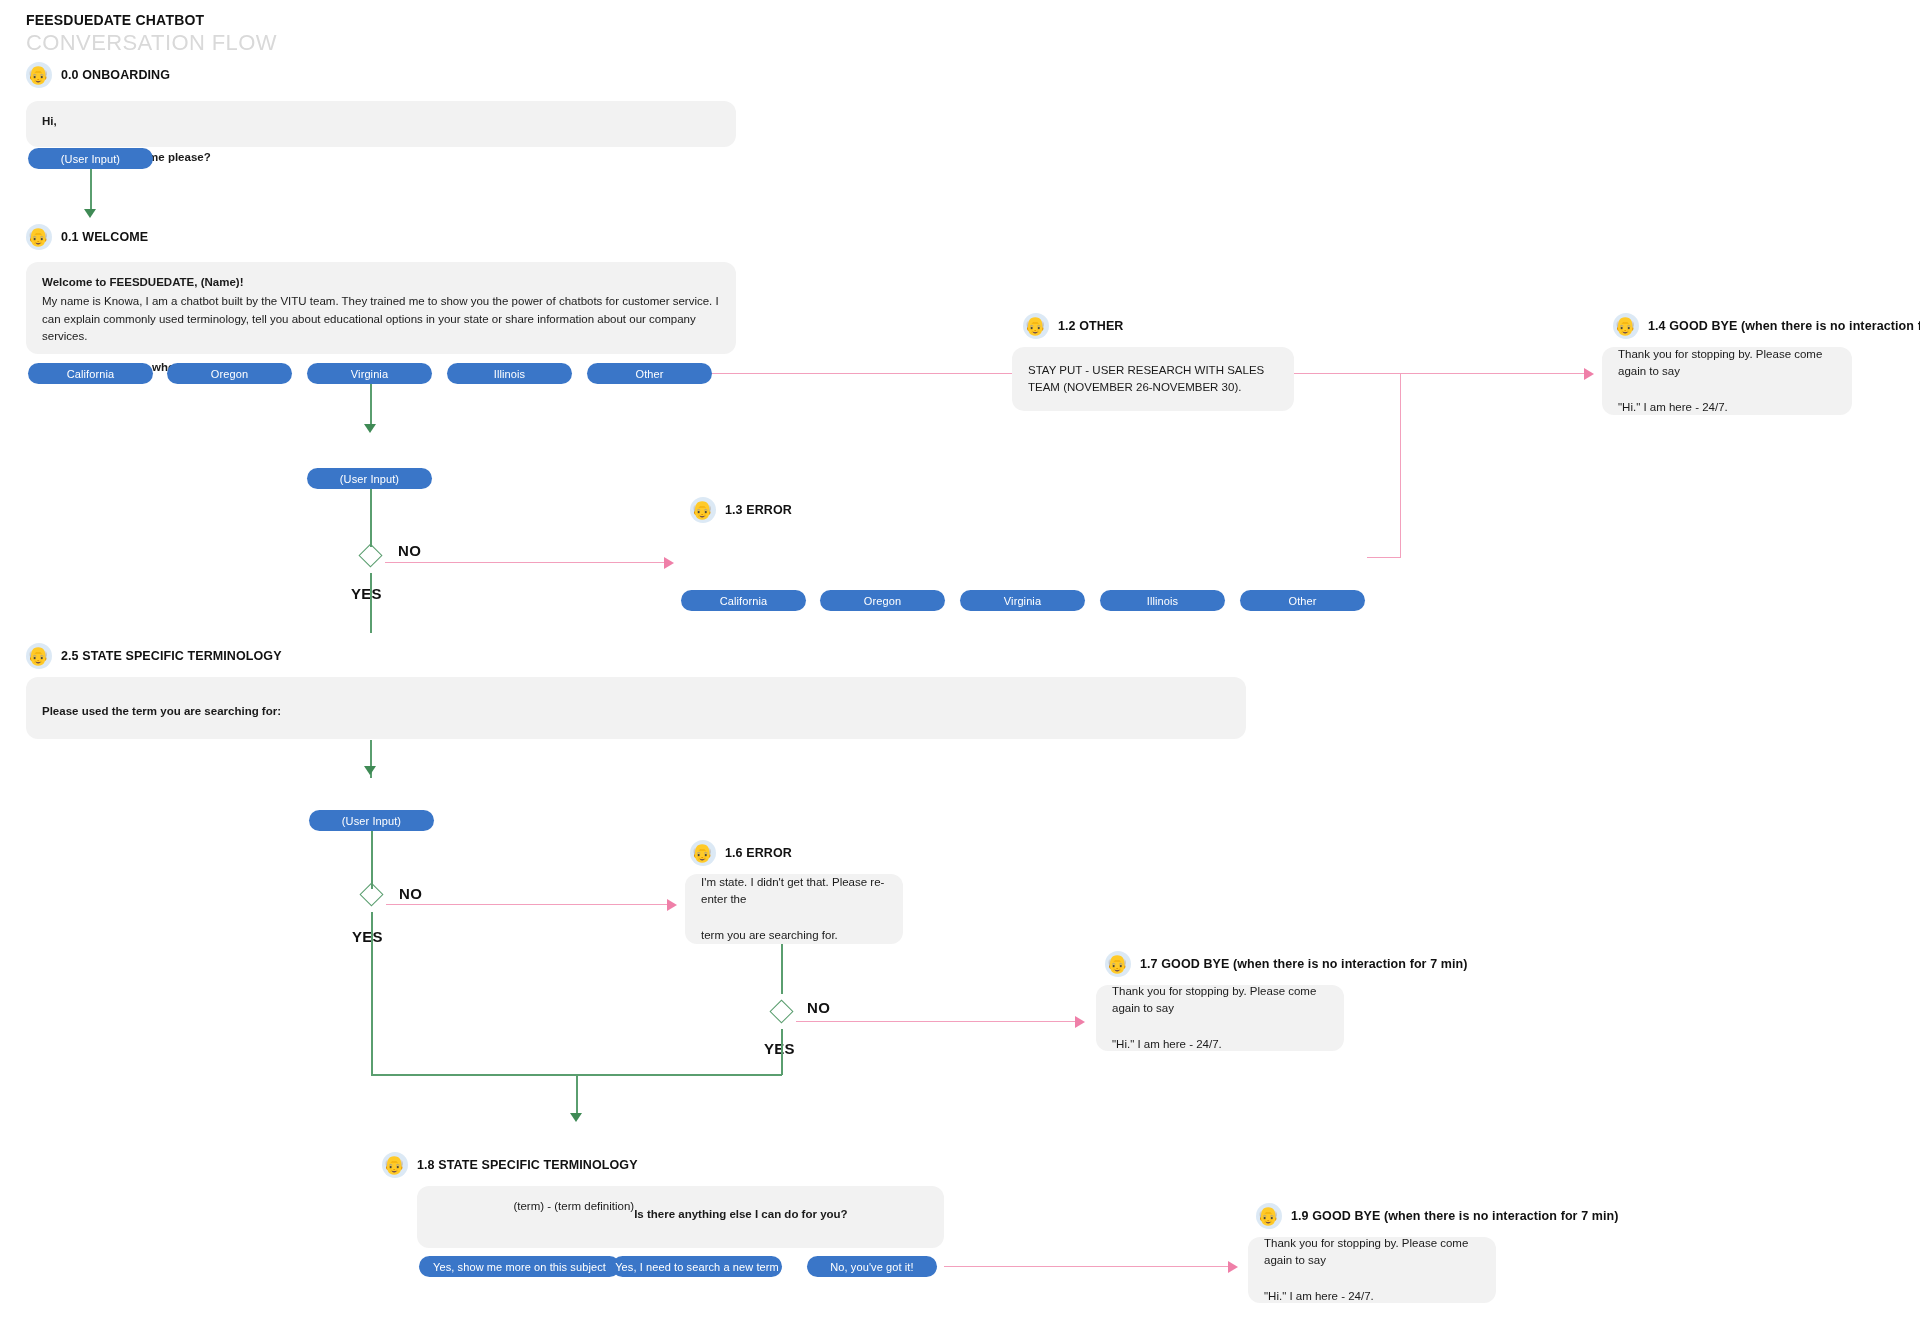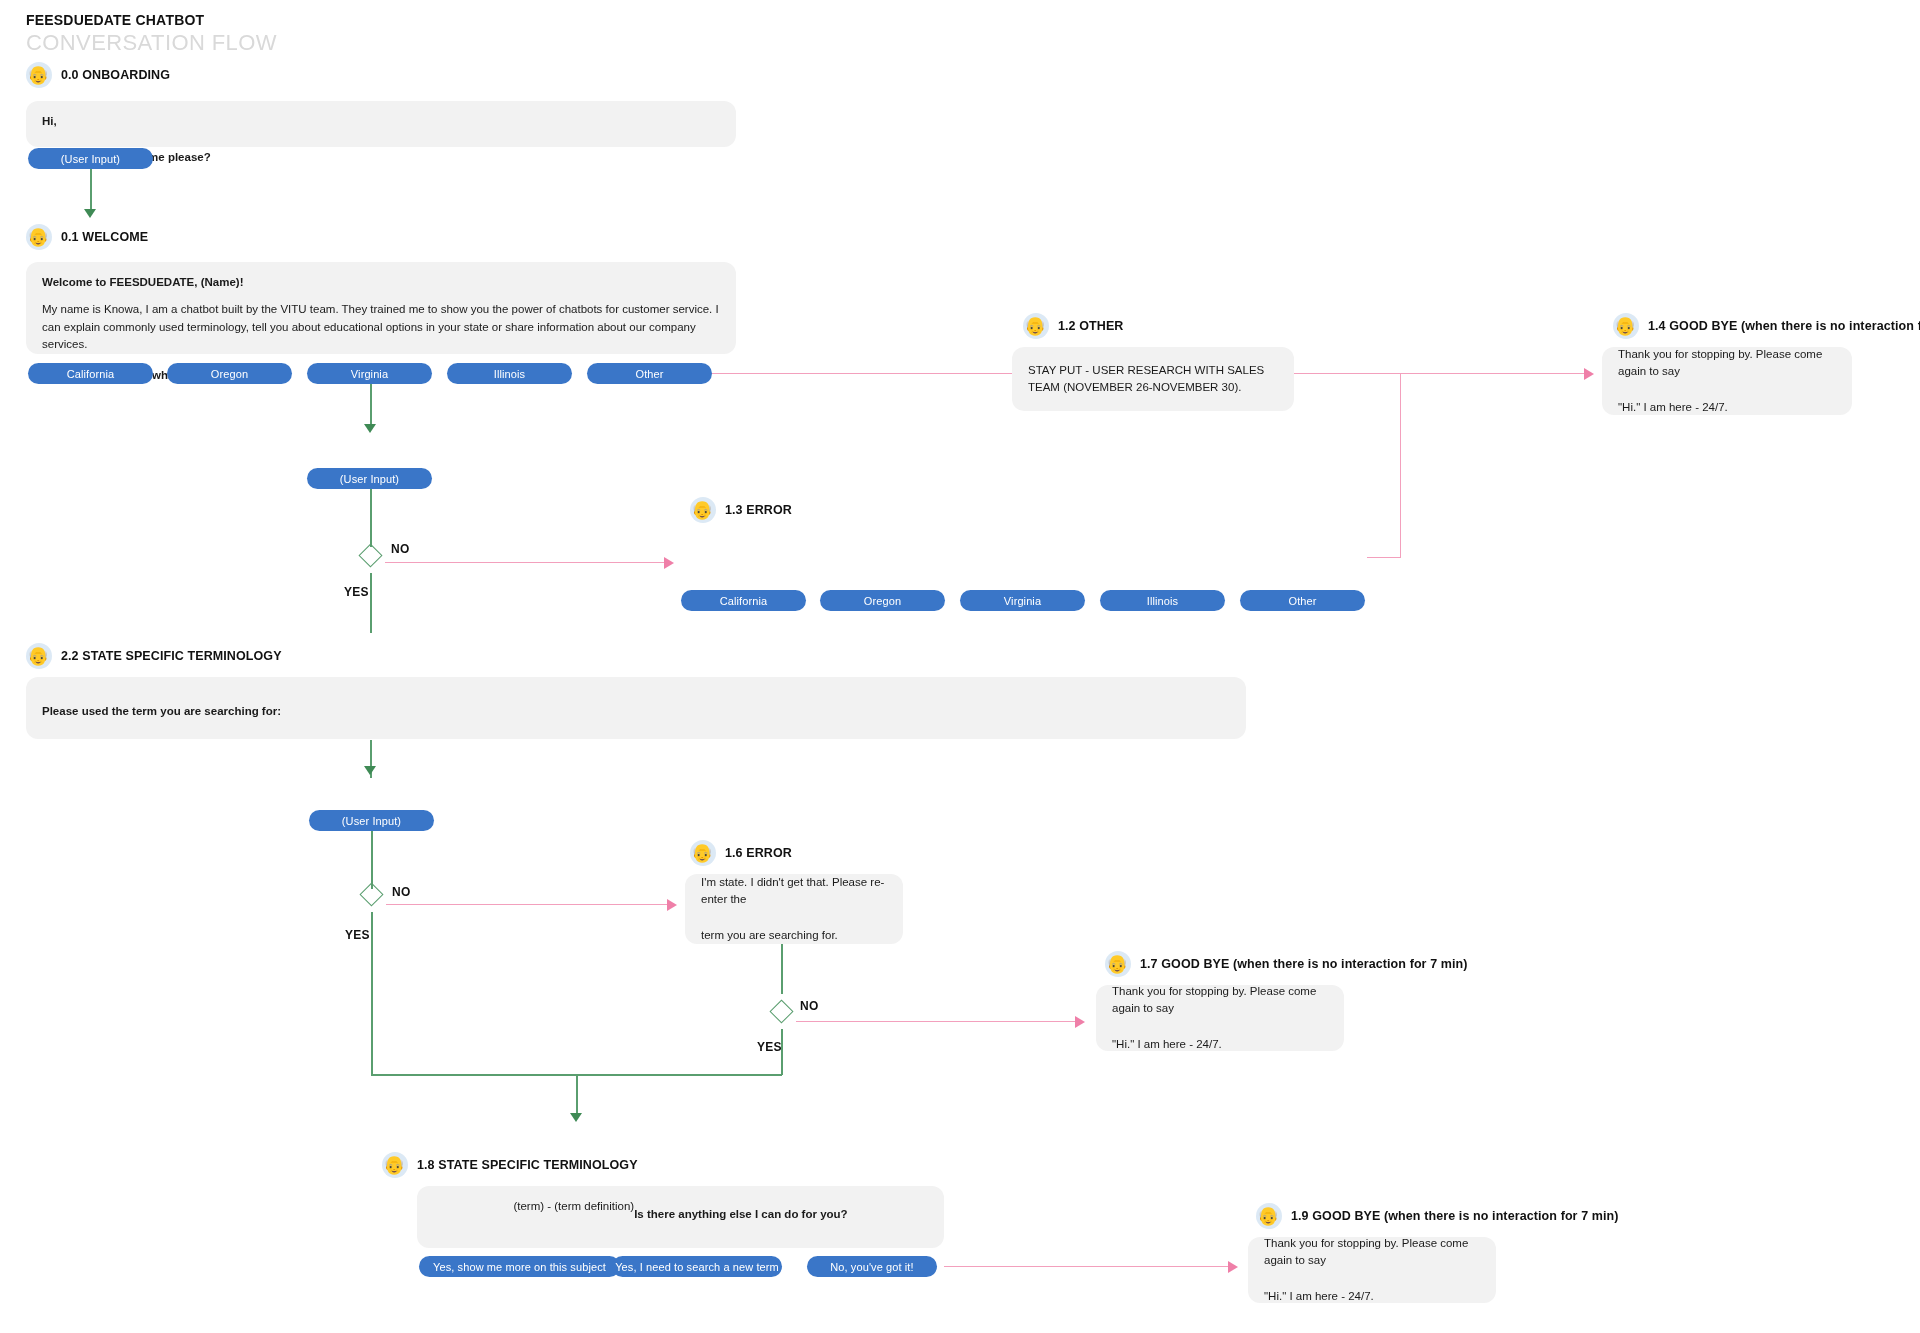--- a/index.html
+++ b/index.html
@@ -92,22 +92,23 @@
   
   .diamond {
     position: absolute;
     width: 17px; height: 17px;
     border: 1.4px solid #5a9e6f;
     transform: rotate(45deg);
     background: transparent;
   }
   .yn {
     position: absolute;
-    font-size: 12px; font-weight: bold; color: #111;
+    font-size: 15px; font-weight: bold; color: #111;
     letter-spacing: .3px;
+    margin-left: 7px;
   }
 </style>
 </head>
 <body>
 
 <div id="canvas">
 
   <div class="doc-title">FEESDUEDATE CHATBOT</div>
   <div class="doc-subtitle">CONVERSATION FLOW</div>
 
@@ -123,21 +124,21 @@
 
   <div class="ln v-green" style="left:90px; top:169px; height:42px;"></div>
   <div class="arrow-down-green" style="left:84px; top:209px;"></div>
 
   <div class="node-head" style="left:26px; top:224px;">
     <span class="avatar">👴</span>
     <span class="node-label">0.1 WELCOME</span>
   </div>
   <div class="bubble" style="left:26px; top:262px; width:710px; height:92px;">
     <p class="b">Welcome to FEESDUEDATE, (Name)!</p>
-    <p style="margin-top:10px;">My name is Knowa, I am a chatbot built by the VITU team. They trained me to show you the power of chatbots for customer service. I can explain commonly used terminology, tell you about educational options in your state or share information about our company services.</p>
+    <p style="margin-top:2px;">My name is Knowa, I am a chatbot built by the VITU team. They trained me to show you the power of chatbots for customer service. I can explain commonly used terminology, tell you about educational options in your state or share information about our company services.</p>
     <p class="b gap">First, please tell me where you are located:</p>
   </div>
 
   <div class="pill" style="left:28px;  top:363px; width:125px;">California</div>
   <div class="pill" style="left:167px; top:363px; width:125px;">Oregon</div>
   <div class="pill" style="left:307px; top:363px; width:125px;">Virginia</div>
   <div class="pill" style="left:447px; top:363px; width:125px;">Illinois</div>
   <div class="pill" style="left:587px; top:363px; width:125px;">Other</div>
 
   <div class="ln h-pink" style="left:712px; top:373px; width:300px;"></div>
@@ -186,21 +187,21 @@
   </div>
 
   <div class="pill" style="left:681px;  top:590px; width:125px;">California</div>
   <div class="pill" style="left:820px;  top:590px; width:125px;">Oregon</div>
   <div class="pill" style="left:960px;  top:590px; width:125px;">Virginia</div>
   <div class="pill" style="left:1100px; top:590px; width:125px;">Illinois</div>
   <div class="pill" style="left:1240px; top:590px; width:125px;">Other</div>
 
   <div class="node-head" style="left:26px; top:643px;">
     <span class="avatar">👴</span>
-    <span class="node-label">2.2 STATE SPECIFIC TERMINOLOGY</span>
+    <span class="node-label">2.5 STATE SPECIFIC TERMINOLOGY</span>
   </div>
   <div class="bubble" style="left:26px; top:677px; width:1220px; height:62px; display:flex; flex-direction:column; justify-content:center;">
     <p class="b" style="margin-top:8px;">Please used the term you are searching for:</p>
   </div>
 
   <div class="ln v-green" style="left:370px; top:740px; height:38px;"></div>
   <div class="arrow-down-green" style="left:364px; top:766px;"></div>
 
   <div class="pill" style="left:309px; top:810px; width:125px;">(User Input)</div>
 

